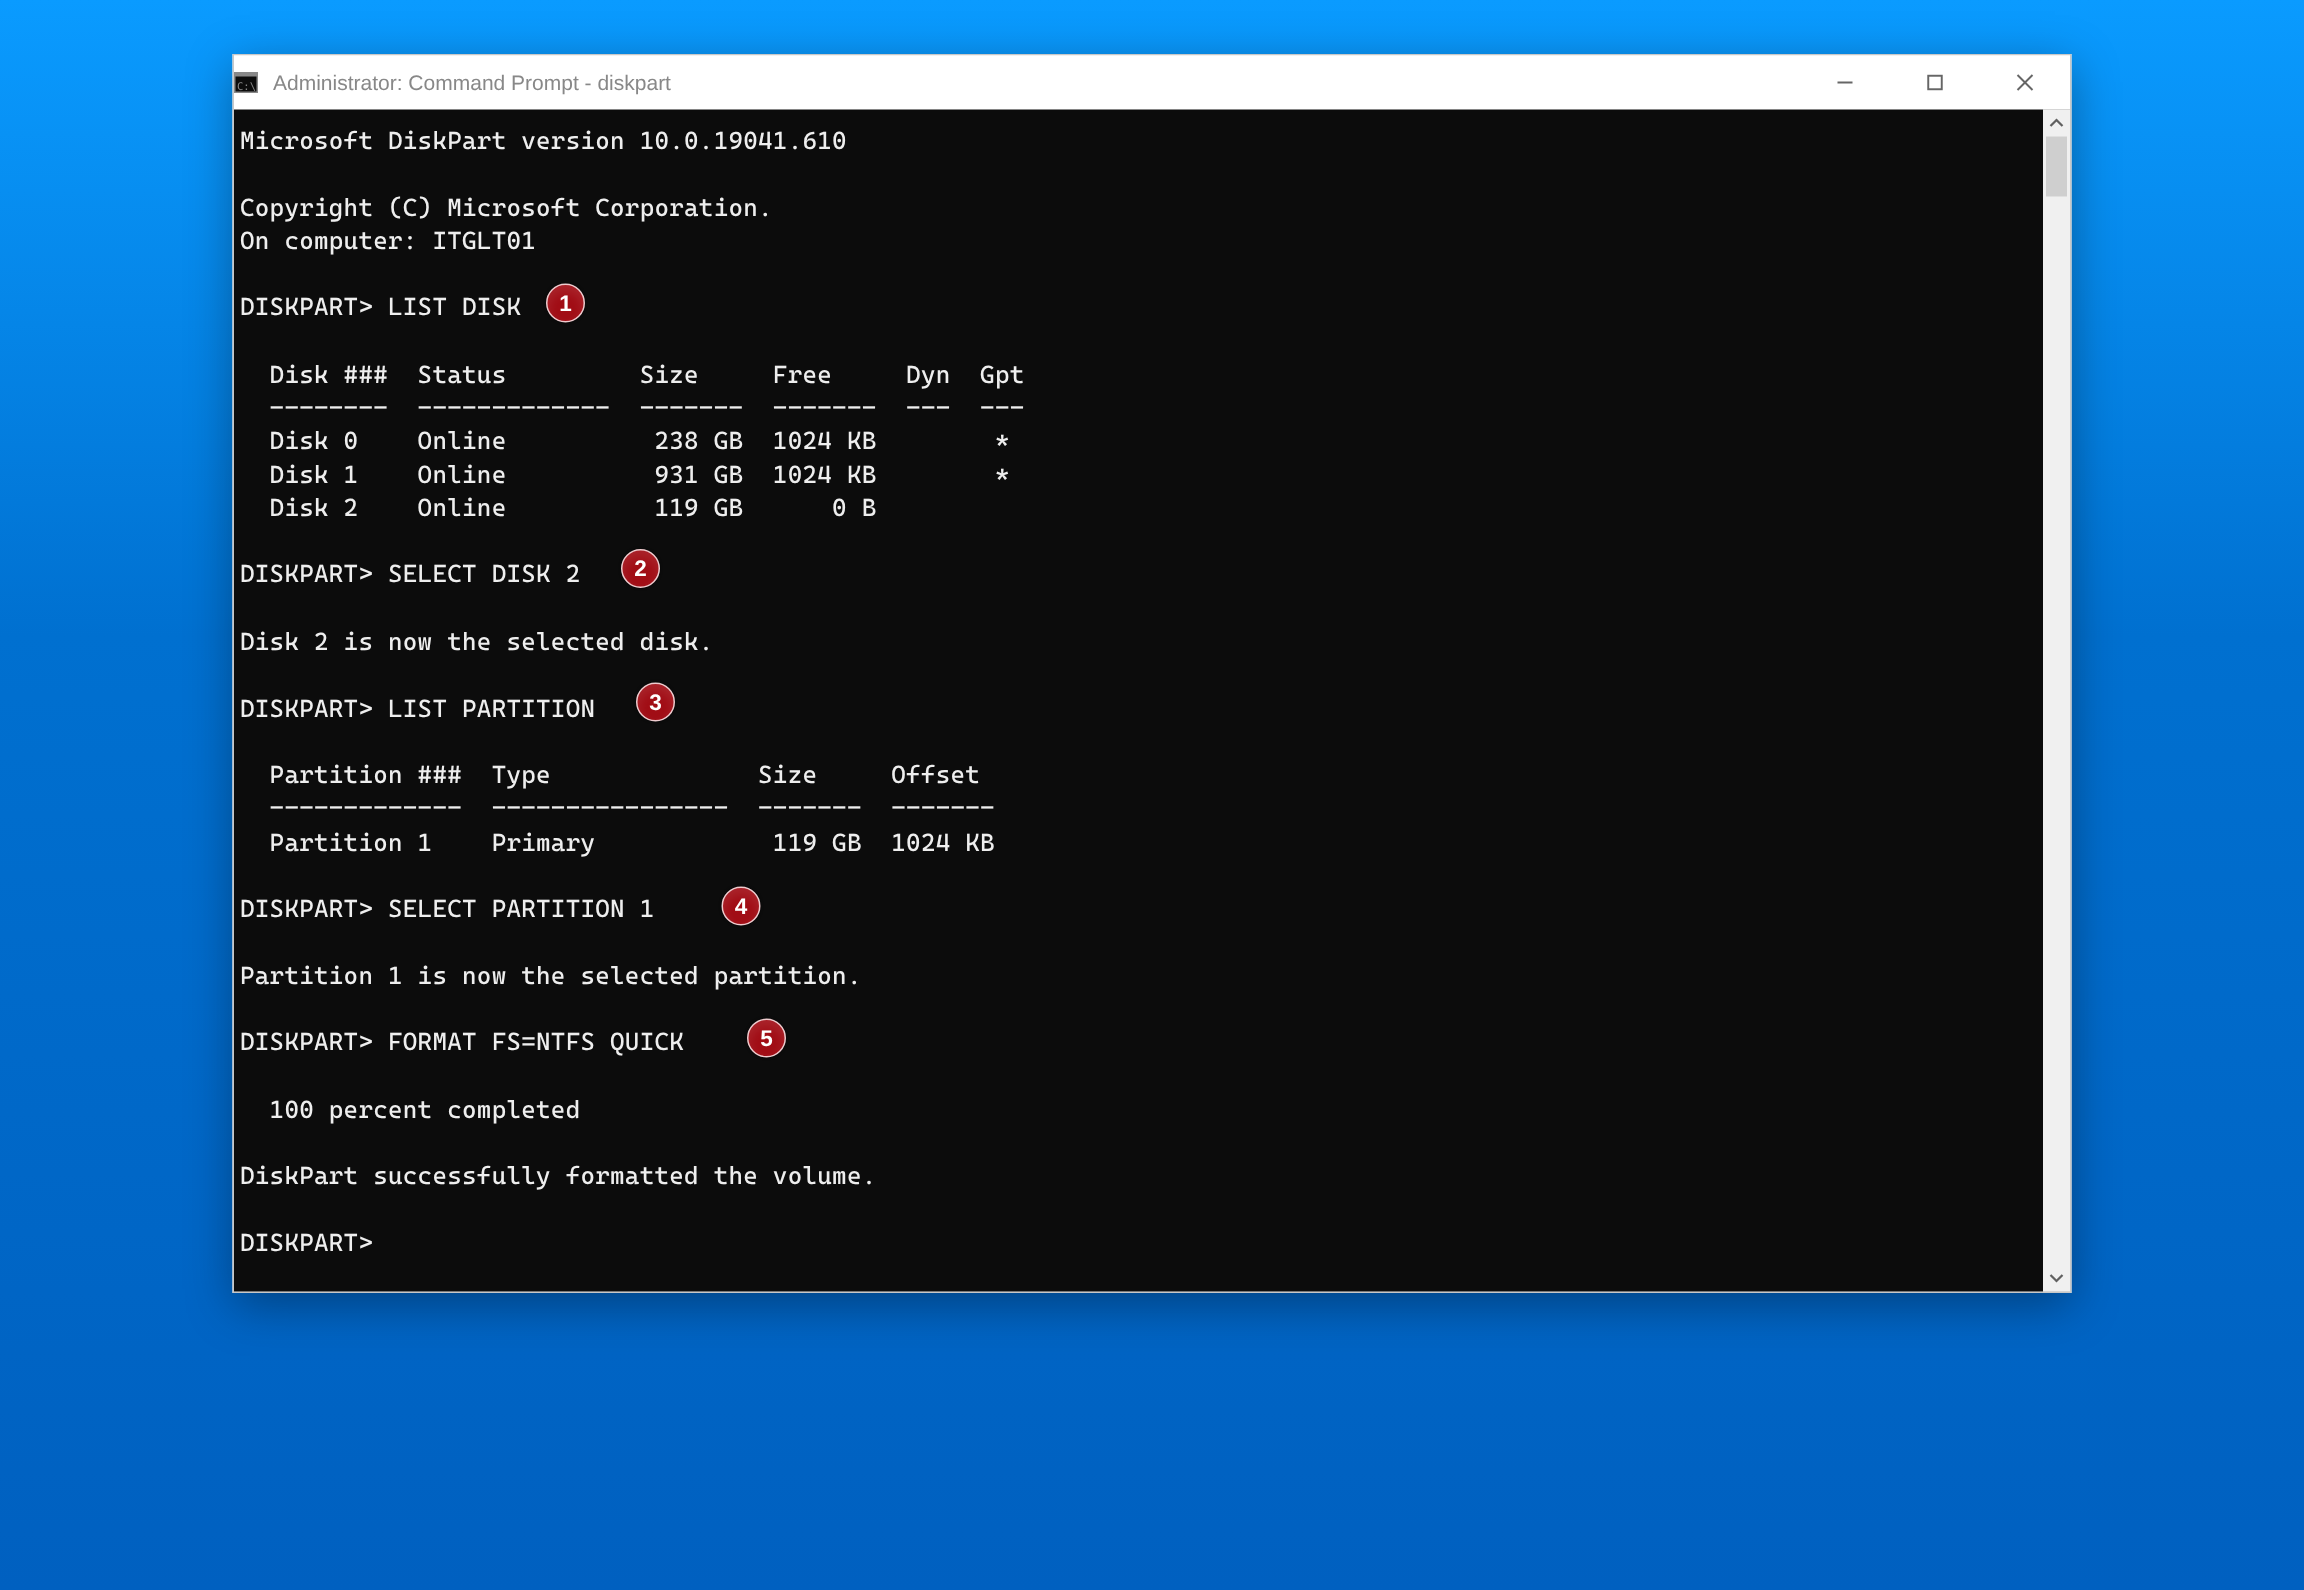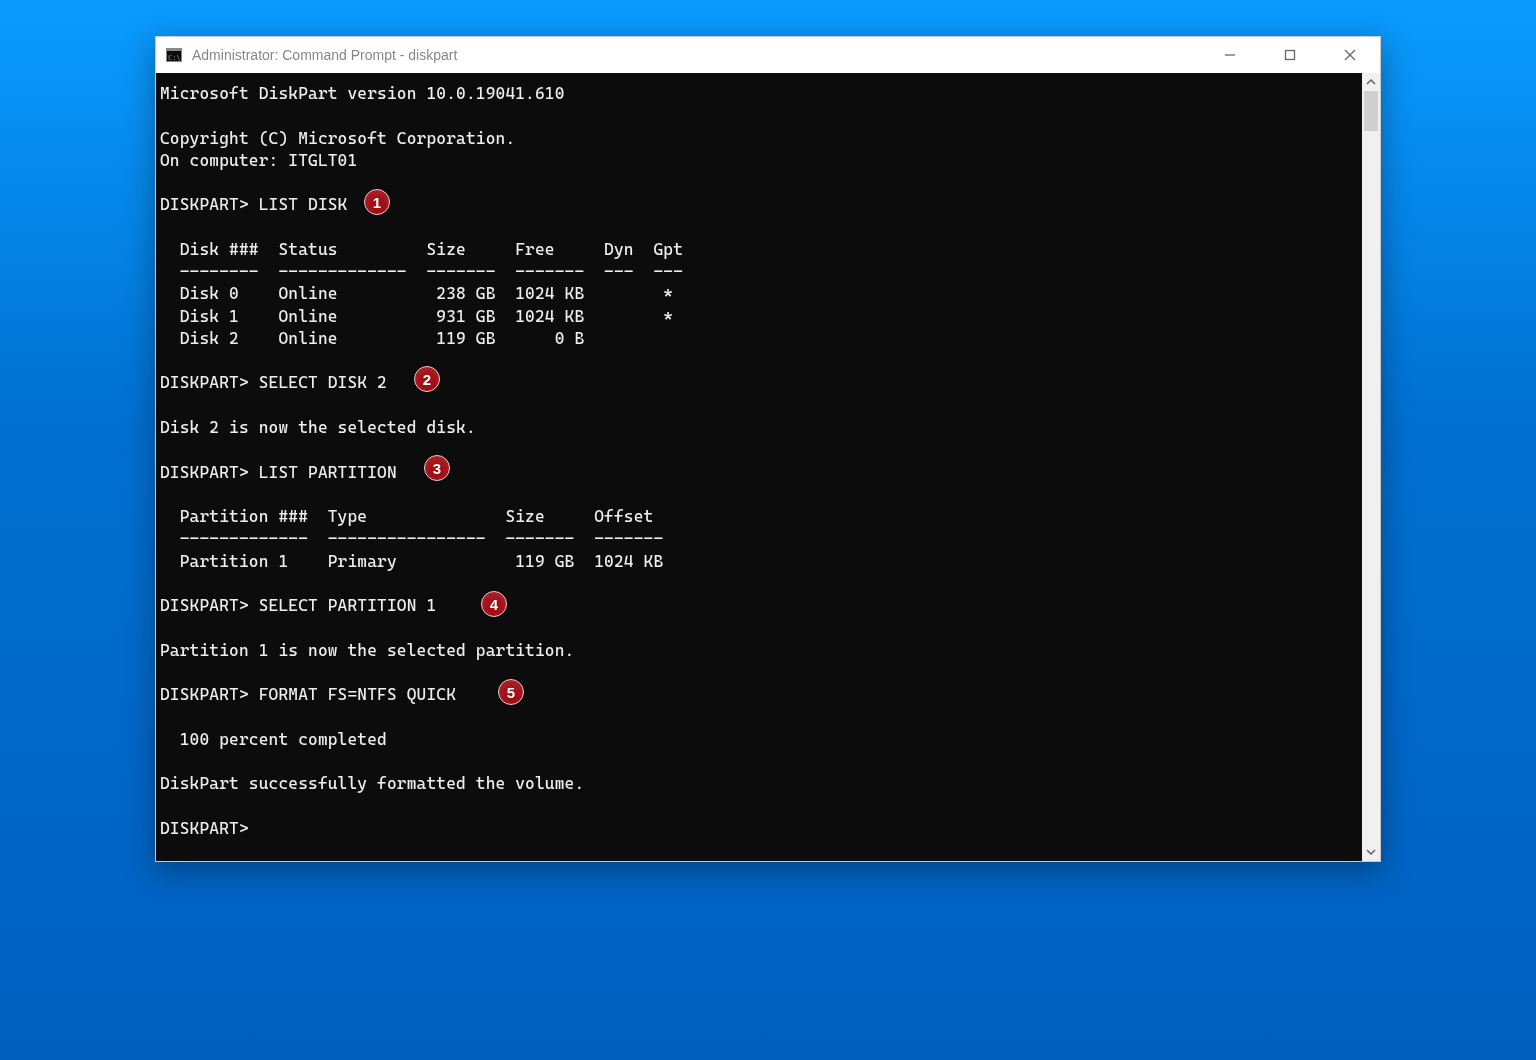--- a/index.html
+++ b/index.html
@@ -20,21 +20,20 @@
       width: 1226px;
       background: #fff;
       border: 1px solid #c8c8c8;
       box-shadow: 0 8px 30px rgba(0,0,0,.35);
     }
     .titlebar {
       height: 36px;
       display: flex;
       align-items: center;
       justify-content: space-between;
-      padding-left: 10px;
       user-select: none;
       background:#fff;
     }
     .title-left { display:flex; align-items:center; gap:10px; }
     .win-icon {
       width:16px; height:14px;
       background:#0c0c0c;
       border:1px solid #888;
       border-top-width:3px;
       position:relative;

